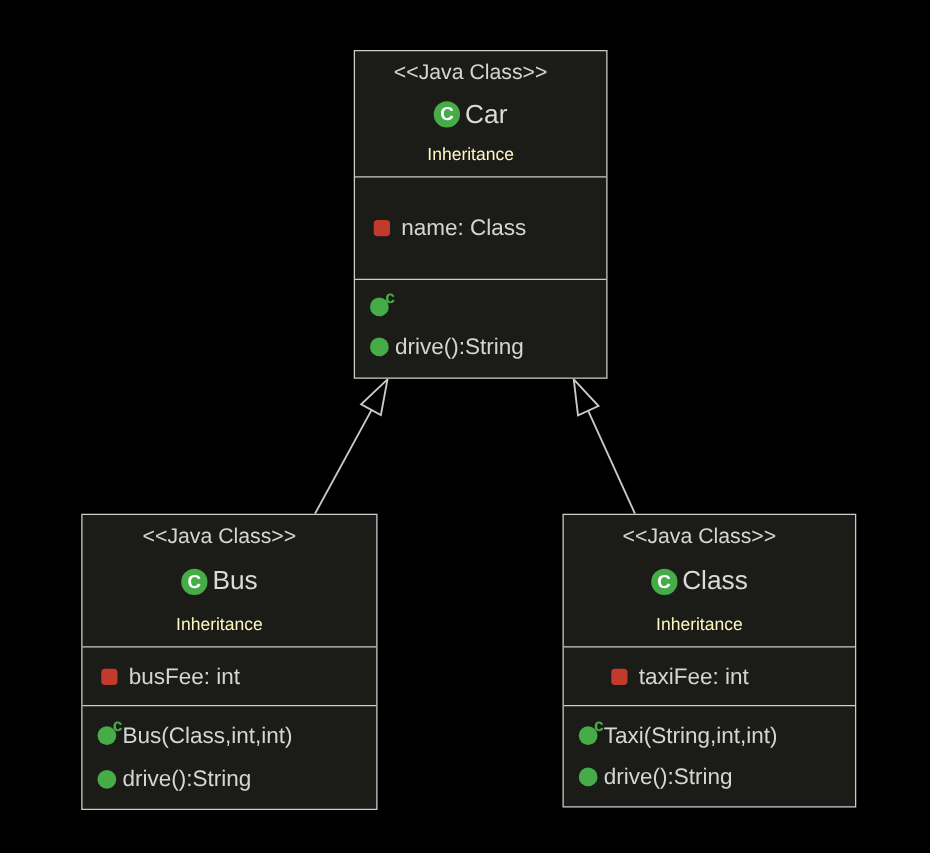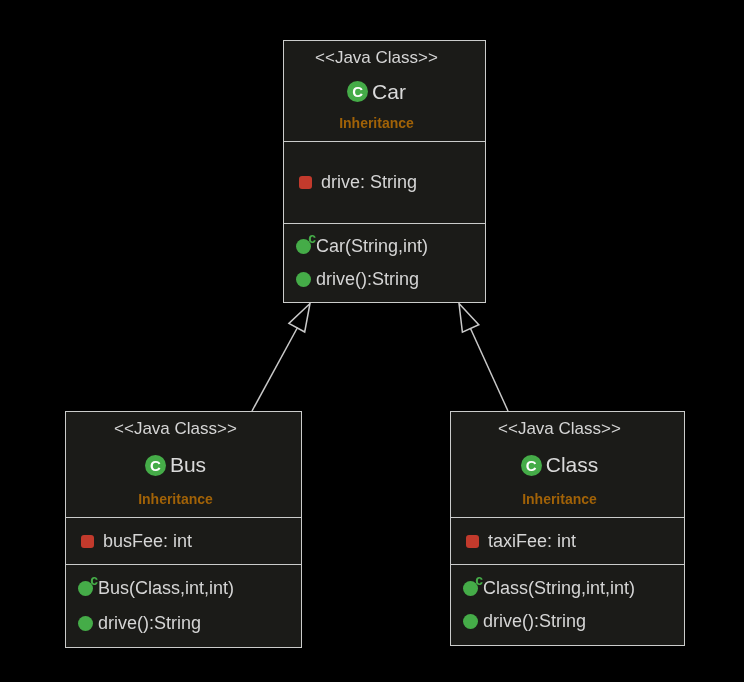--- a/index.html
+++ b/index.html
@@ -60,22 +60,21 @@
     justify-content: center;
     line-height: 1;
   }
   .cname {
     font-size: 21px;
     font-weight: normal;
     color: #dadada;
   }
   .pkg {
     font-size: 14px;
-    color: #a16207;
-    font-weight: bold;
+    color: #fef9c3;
   }
   .section {
     box-sizing: border-box;
     border-top: 1.5px solid #cbcccb;
     display: flex;
     flex-direction: column;
     justify-content: space-evenly;
   }
   .methods { flex: 1; }
   .row {
@@ -114,21 +113,21 @@
   }
   
   .box-car  { left: 283px; top: 40px;  width: 203px; height: 263px; }
   .box-car .head  { height: 100px; }
   .box-car .attrs { height: 82px; }
   .box-bus  { left: 65px;  top: 411px; width: 237px; height: 237px; }
   .box-bus .head  { height: 105px; }
   .box-bus .attrs { height: 47px; text-align: center; }
   .box-taxi { left: 450px; top: 411px; width: 235px; height: 235px; }
   .box-taxi .head  { height: 105px; }
-  .box-taxi .attrs { height: 47px; }
+  .box-taxi .attrs { height: 47px; padding-left: 23px; }
 </style>
 </head>
 <body>
 
 <div class="stage">
 
   <svg class="arrow-layer" viewBox="0 0 744 682">
     <g>
       <line x1="252" y1="411" x2="297.5" y2="327.5" stroke="#c9c9c9" stroke-width="1.5"></line>
       <polygon points="310,303.5 304.7,332 288.9,323.4" fill="none" stroke="#c9c9c9" stroke-width="1.5"></polygon>
@@ -146,29 +145,28 @@
         <span class="class-badge">
             <span>C</span>
           </span>
         <span class="cname">Car</span>
       </div>
       <div class="pkg">Inheritance</div>
     </div>
     <div class="section attrs">
       <div class="row">
         <span class="attr-icon"></span>
-        <span>drive: String</span>
+        <span>name: Class</span>
       </div>
     </div>
     <div class="section methods">
       <div class="row">
         <span class="method-icon">
             <span class="ctor-marker">c</span>
           </span>
-        <span>Car(String,int)</span>
       </div>
       <div class="row">
         <span class="method-icon"></span>
         <span>drive():String</span>
       </div>
     </div>
   </div>
 
   <div class="classbox box-bus">
     <div class="head">
@@ -216,21 +214,21 @@
       <div class="row">
         <span class="attr-icon"></span>
         <span>taxiFee: int</span>
       </div>
     </div>
     <div class="section methods">
       <div class="row">
         <span class="method-icon">
             <span class="ctor-marker">c</span>
           </span>
-        <span>Class(String,int,int)</span>
+        <span>Taxi(String,int,int)</span>
       </div>
       <div class="row">
         <span class="method-icon"></span>
         <span>drive():String</span>
       </div>
     </div>
   </div>
 
 </div>
 

